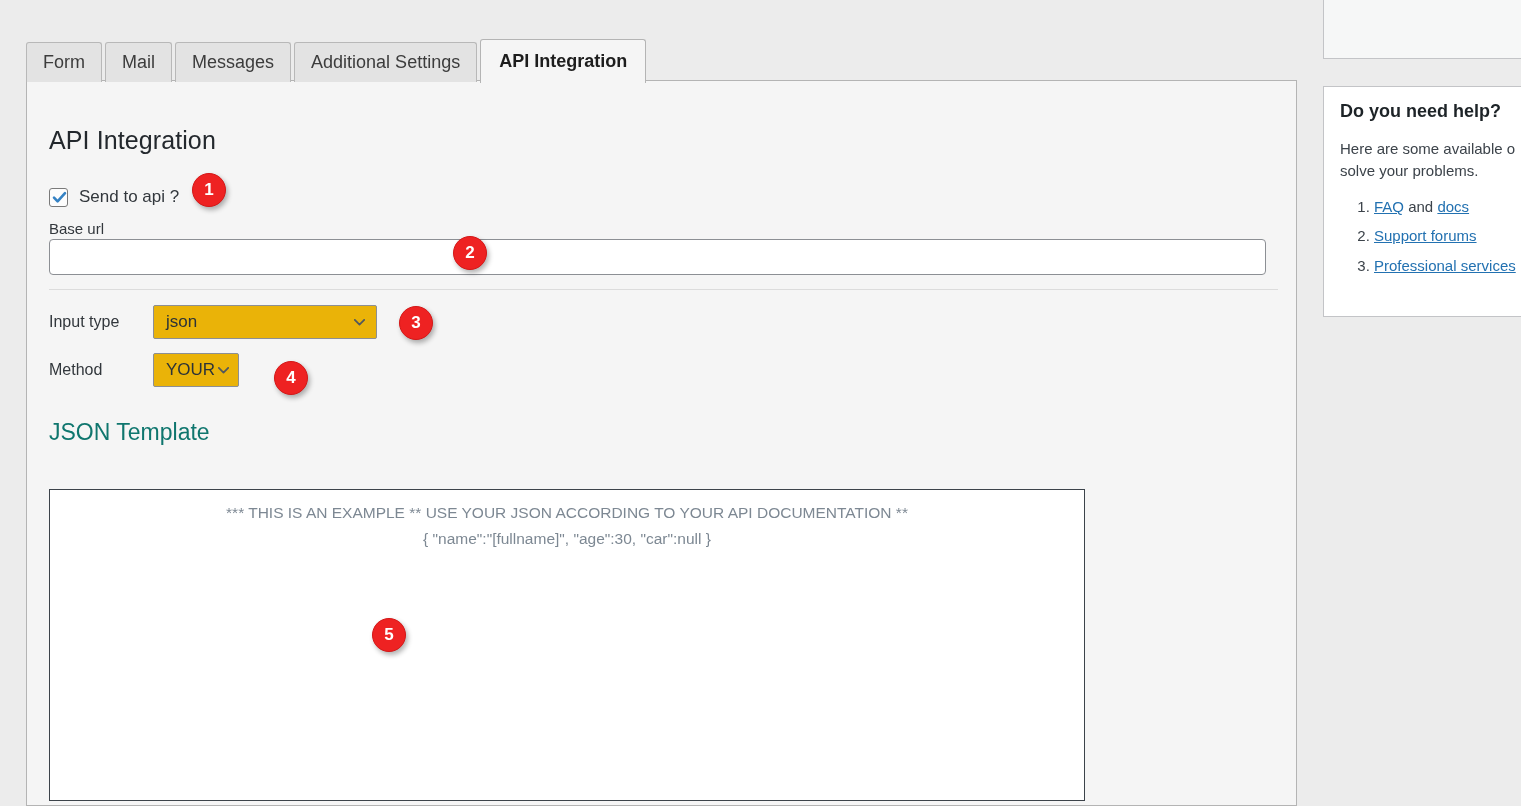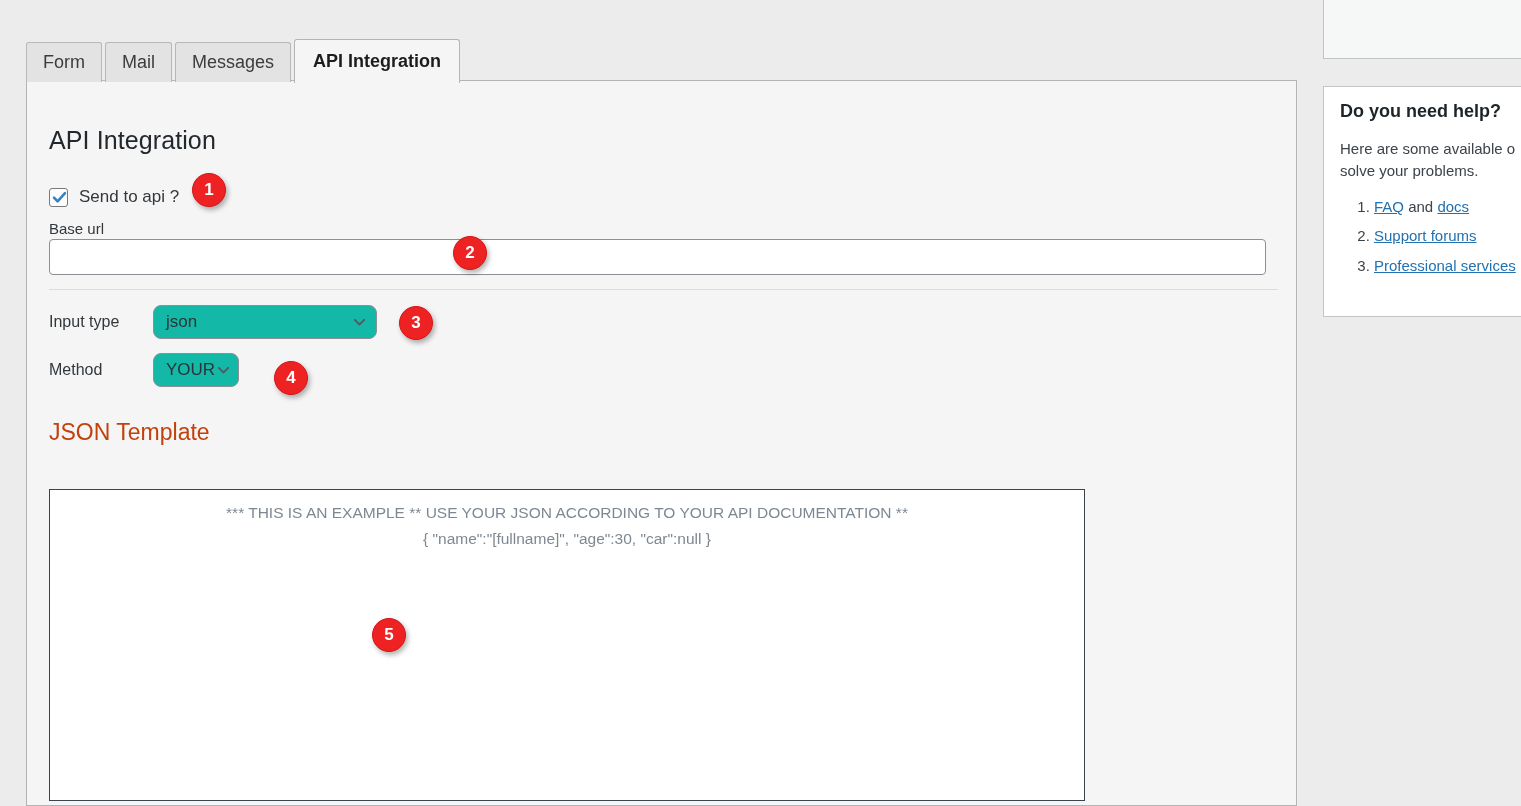--- a/index.html
+++ b/index.html
@@ -147,23 +147,23 @@
   #row-inputtype { top: 224px; }
   #row-method { top: 272px; justify-content: center; }
   .field-label {
     font-size: 16px;
     color: #32373c;
     width: 104px;
     flex: none;
   }
   .sel {
     position: relative;
-    background: #14b8a6;
+    background: #eab308;
     border: 1px solid #8c8f94;
-    border-radius: 8px;
+    border-radius: 2px;
     height: 34px;
     display: flex;
     align-items: center;
     box-sizing: border-box;
     cursor: pointer;
   }
   #sel-inputtype { width: 224px; padding-left: 12px; }
   #sel-method { width: 86px; padding-left: 12px; }
   .sel-val { font-size: 17px; color: #2c3338; }
   .chev {
@@ -177,21 +177,21 @@
   #sel-method .chev { right: 9px; }
 
   
   h3.json-title {
     position: absolute;
     left: 0;
     top: 338px;
     margin: 0;
     font-size: 23px;
     font-weight: normal;
-    color: #c2410c;
+    color: #0f766e;
   }
   #mailtags {
     position: absolute;
     left: 5px;
     top: 380px;
     font-family: "Liberation Mono", "DejaVu Sans Mono", monospace;
     font-size: 14.5px;
     color: #5a6b80;
     letter-spacing: 0.4px;
     white-space: pre;
@@ -290,20 +290,21 @@
 </style>
 </head>
 <body>
 
 <div id="screen">
 
   <div id="tabs">
     <div class="tab">Form</div>
     <div class="tab">Mail</div>
     <div class="tab">Messages</div>
+    <div class="tab">Additional Settings</div>
     <div class="tab active">API Integration</div>
   </div>
 
   <div id="panel">
     <div id="panel-inner">
 
       <h2 class="section-title">API Integration</h2>
 
       <div id="sendrow">
         <div class="cbox">

